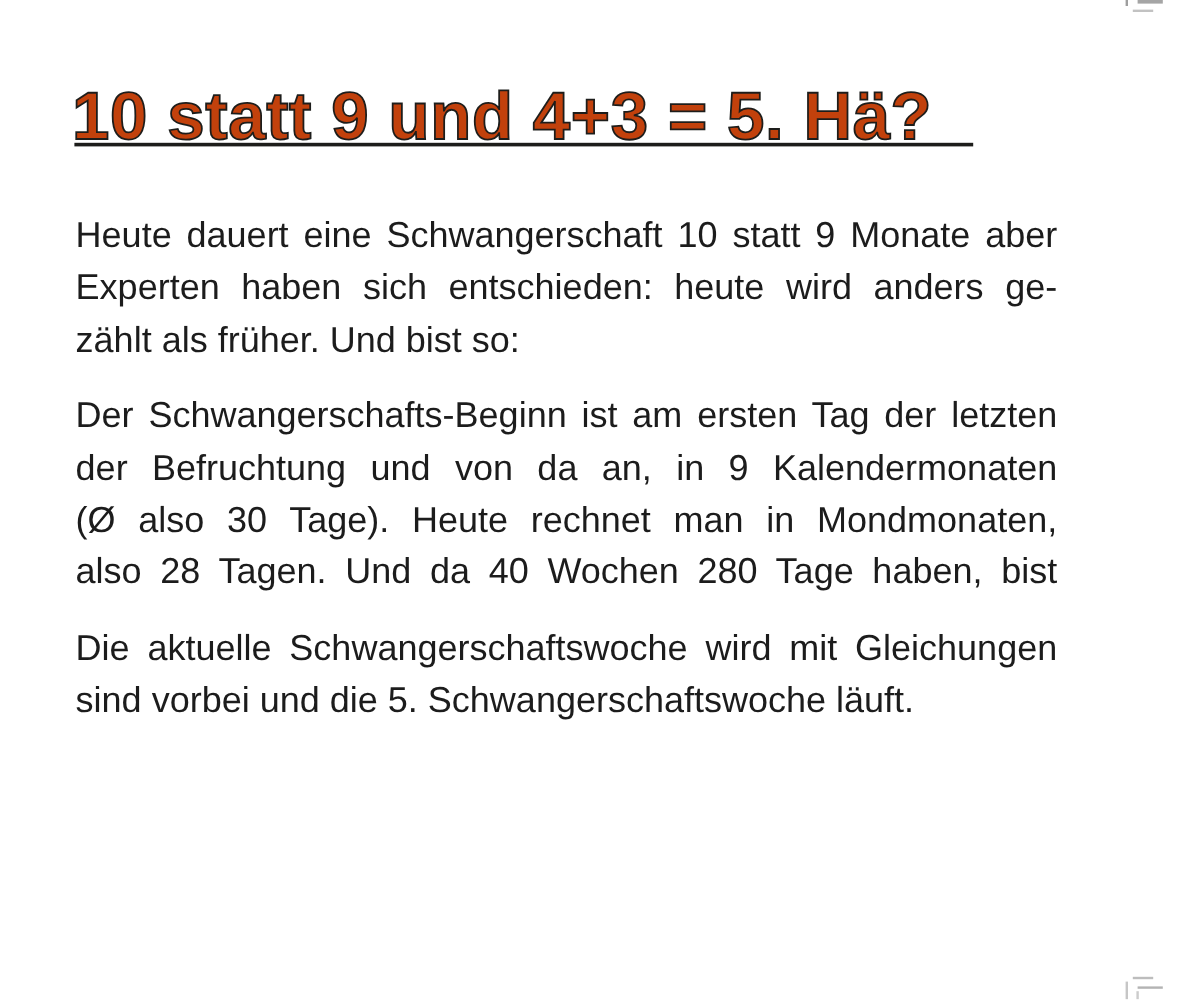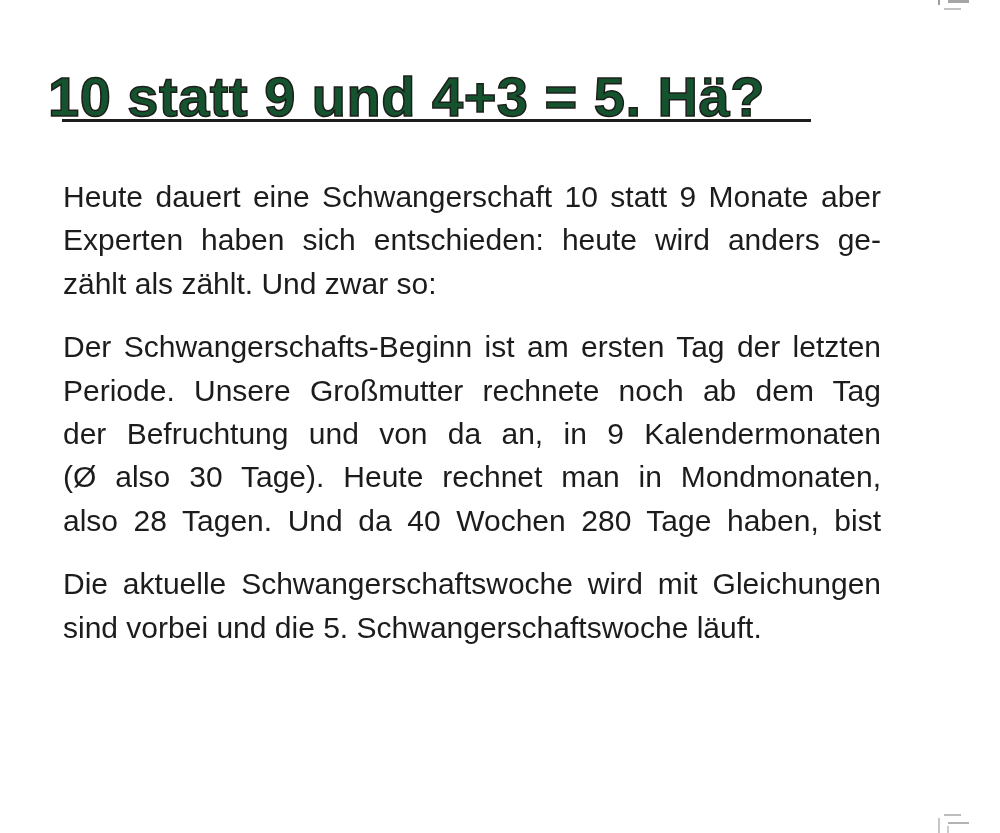--- a/index.html
+++ b/index.html
@@ -10,29 +10,29 @@
   .page {
     position: relative;
     width: 1000px;
     height: 833px;
     background: #ffffff;
     overflow: hidden;
     font-family: "Liberation Sans", sans-serif;
   }
   .title {
     position: absolute;
-    left: 48px;
+    left: 60px;
     top: 69px;
     margin: 0;
     font-size: 56px;
     font-weight: bold;
     letter-spacing: 0.5px;
     line-height: 1;
     white-space: nowrap;
-    color: #14532d;
+    color: #c2410c;
     -webkit-text-stroke: 1.5px #1d1d1b;
   }
   .title-rule {
     position: absolute;
     left: 62px;
     top: 119px;
     width: 749px;
     height: 3px;
     background: #1d1d1b;
   }
@@ -75,26 +75,25 @@
 
   <h1 class="title">10 statt 9 und 4+3 = 5. Hä?</h1>
 
   <div class="title-rule"></div>
 
   <div class="content">
 
     <div class="para">
       <div class="line">Heute dauert eine Schwangerschaft 10 statt 9 Monate aber</div>
       <div class="line">Experten haben sich entschieden: heute wird anders ge-</div>
-      <div class="line last">zählt als zählt. Und zwar so:</div>
+      <div class="line last">zählt als früher. Und bist so:</div>
     </div>
 
     <div class="para">
       <div class="line">Der Schwangerschafts-Beginn ist am ersten Tag der letzten</div>
-      <div class="line">Periode. Unsere Großmutter rechnete noch ab dem Tag</div>
       <div class="line">der Befruchtung und von da an, in 9 Kalendermonaten</div>
       <div class="line">(Ø also 30 Tage). Heute rechnet man in Mondmonaten,</div>
       <div class="line">also 28 Tagen. Und da 40 Wochen 280 Tage haben, bist</div>
     </div>
 
     <div class="para">
       <div class="line">Die aktuelle Schwangerschaftswoche wird mit Gleichungen</div>
       <div class="line last">sind vorbei und die 5. Schwangerschaftswoche läuft.</div>
     </div>
 

